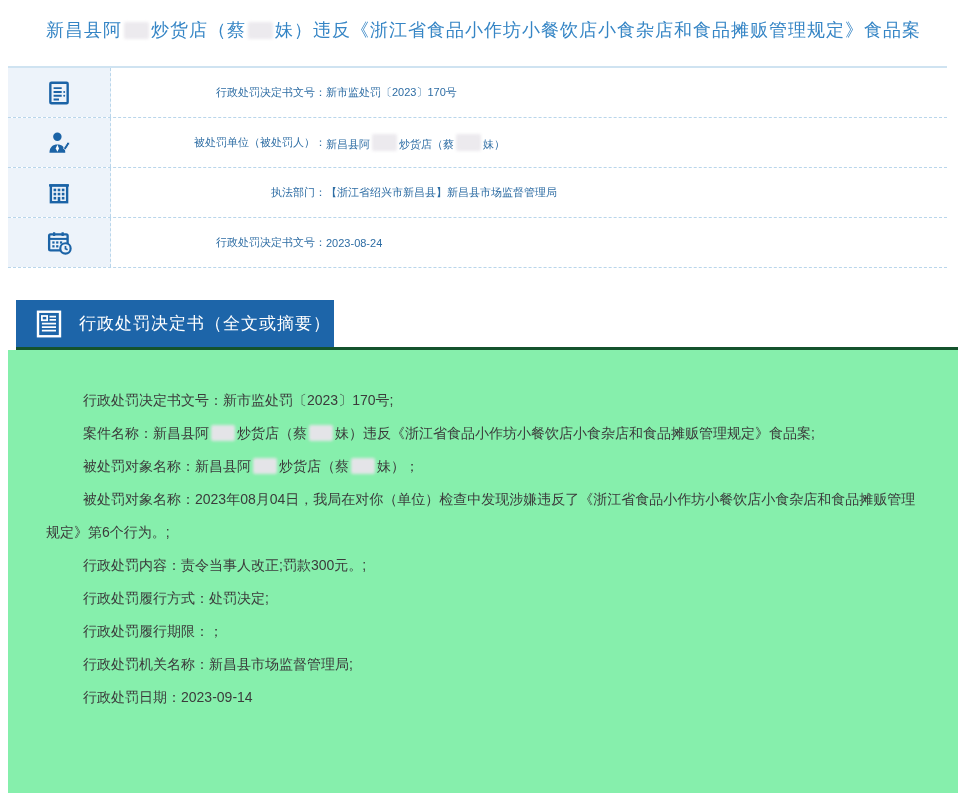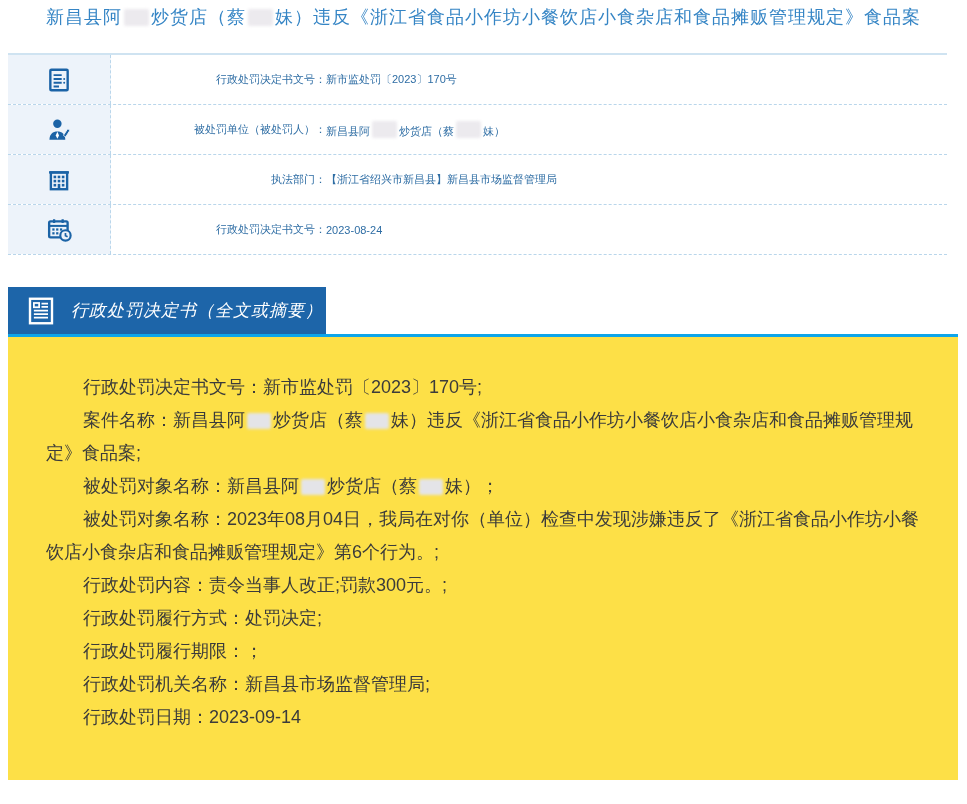--- a/index.html
+++ b/index.html
@@ -5,21 +5,21 @@
   html,body{margin:0;padding:0;}
   body{
     width:967px;height:804px;
     background:#ffffff;
     font-family:"Liberation Sans","DejaVu Sans",sans-serif;
     position:relative;overflow:hidden;
     -webkit-font-smoothing:antialiased;
   }
   
   .page-title{
-    padding-top:5px;
+    padding-top:18px;
     text-align:center;
     font-size:18px;
     color:#3585c5;
     letter-spacing:1px;
     white-space:nowrap;
   }
   
   .redacted{
     display:inline-block;
     width:25px;height:17px;
@@ -56,47 +56,46 @@
     color:#2e6da4;
     white-space:nowrap;
   }
   .s-label{
     width:215px;
     text-align:right;
     flex:none;
   }
   
   .section-header{
-    margin:32px 9px 0 8px;
-    border-bottom:3px solid #0ea5e9;
-    font-style:italic;
+    margin:32px 9px 0 16px;
+    border-bottom:3px solid #14532d;
   }
   .section-tab{
     width:318px;height:47px;
     background:#1d65a9;
     display:flex;align-items:center;
     color:#ffffff;
   }
   .section-tab .tab-icon{
     margin-left:18px;
     display:flex;align-items:center;
   }
   .section-tab .tab-text{
     margin-left:15px;
     font-size:17px;
     letter-spacing:1px;
   }
   
   .decision-body{
     margin:0 9px 0 8px;
-    background:#fde047;
+    background:#86efac;
     height:443px;
     box-sizing:border-box;
     padding:34px 30px 10px 38px;
-    font-size:18px;
+    font-size:14px;
     color:#3b3b3b;
     position:relative;
     overflow:hidden;
   }
   .decision-body p{
     margin:0;
     line-height:33px;
     text-indent:37px;
   }
   .decision-body .redacted{

